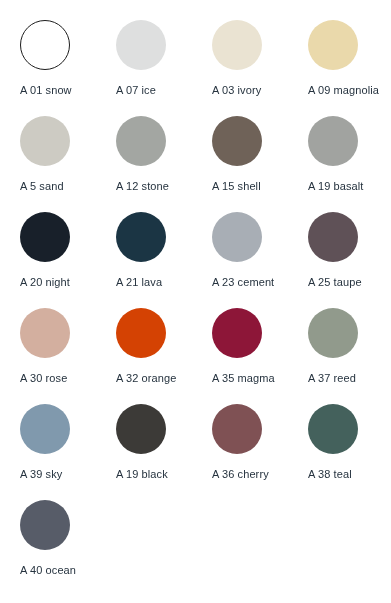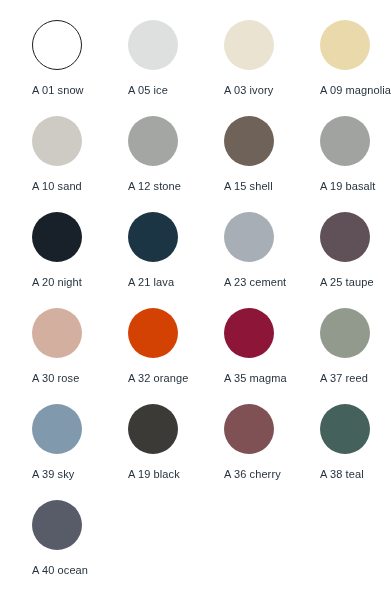--- a/index.html
+++ b/index.html
@@ -18,21 +18,21 @@
     height: 603px;
     box-sizing: border-box;
     padding: 20px 0 0 0;
     background: #ffffff;
     position: relative;
   }
   .swatch-grid {
     display: grid;
     grid-template-columns: repeat(4, 96px);
     grid-auto-rows: 96px;
-    margin-left: 32px;
+    margin-left: 20px;
   }
   .swatch-cell {
     display: flex;
     flex-direction: column;
     align-items: flex-start;
     justify-content: flex-start;
   }
   .swatch-dot {
     width: 50px;
     height: 50px;
@@ -56,33 +56,33 @@
 <body>
 
 <div class="palette-sheet">
   <div class="swatch-grid">
       <div class="swatch-cell">
         <div class="swatch-dot outlined" style="background: rgb(255, 255, 255);"></div>
         <div class="swatch-label">A 01 snow</div>
       </div>
       <div class="swatch-cell">
         <div class="swatch-dot" style="background: rgb(222, 223, 223);"></div>
-        <div class="swatch-label">A 05 ice</div>
+        <div class="swatch-label">A 07 ice</div>
       </div>
       <div class="swatch-cell">
         <div class="swatch-dot" style="background: rgb(234, 227, 210);"></div>
         <div class="swatch-label">A 03 ivory</div>
       </div>
       <div class="swatch-cell">
         <div class="swatch-dot" style="background: rgb(234, 217, 171);"></div>
         <div class="swatch-label">A 09 magnolia</div>
       </div>
       <div class="swatch-cell">
         <div class="swatch-dot" style="background: rgb(205, 203, 195);"></div>
-        <div class="swatch-label">A 10 sand</div>
+        <div class="swatch-label">A 5 sand</div>
       </div>
       <div class="swatch-cell">
         <div class="swatch-dot" style="background: rgb(163, 166, 162);"></div>
         <div class="swatch-label">A 12 stone</div>
       </div>
       <div class="swatch-cell">
         <div class="swatch-dot" style="background: rgb(111, 98, 88);"></div>
         <div class="swatch-label">A 15 shell</div>
       </div>
       <div class="swatch-cell">

